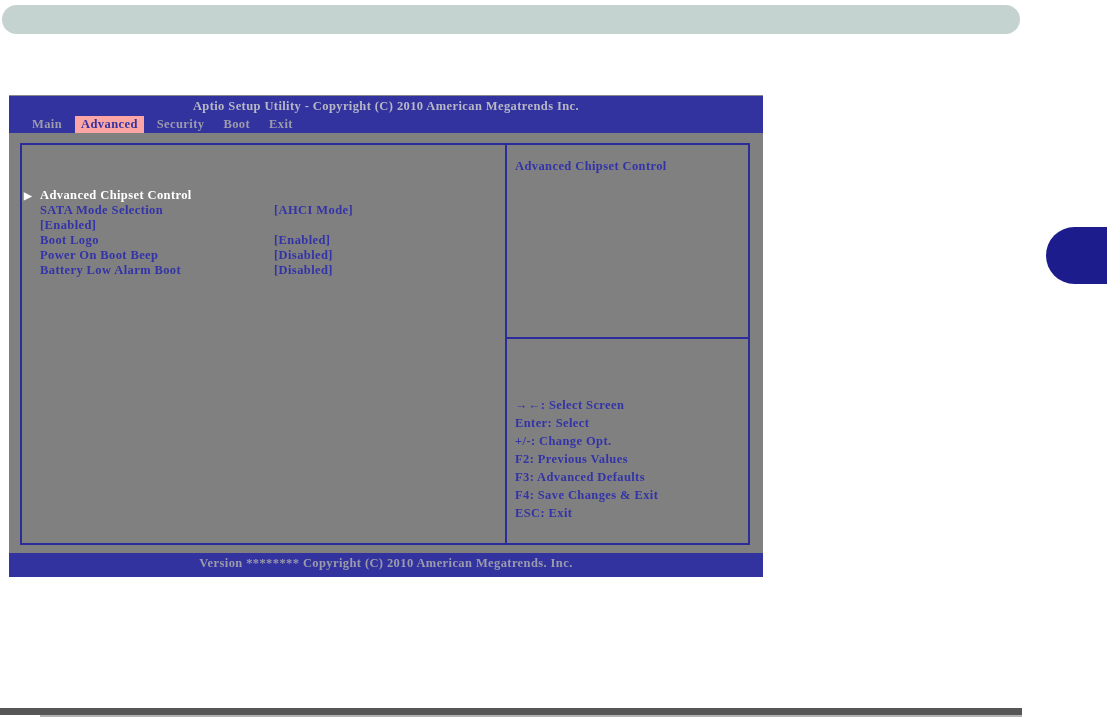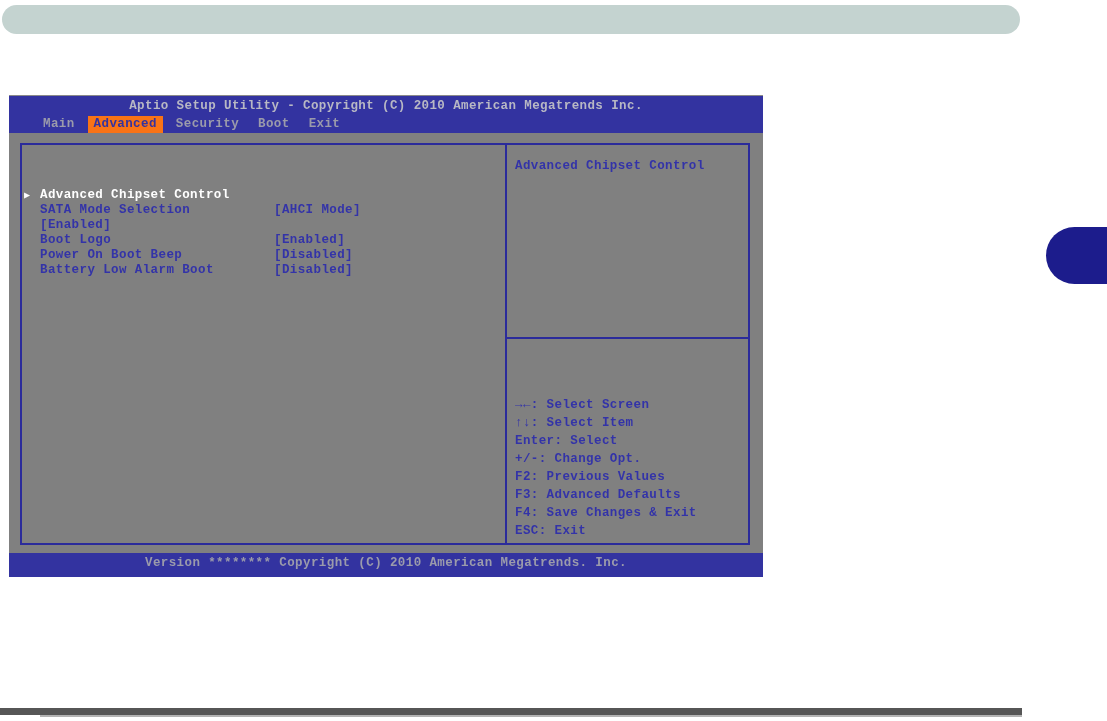--- a/index.html
+++ b/index.html
@@ -1,20 +1,20 @@
 <!DOCTYPE html>
 <html><head>
 <meta charset="utf-8">
 <style>
   * { margin:0; padding:0; box-sizing:border-box; }
   html,body { background:#ffffff; }
   .page {
     position:relative; width:1107px; height:721px; background:#ffffff;
     overflow:hidden;
-    font-family:Liberation Mono, monospace;
+    font-family:Liberation Serif, serif;
   }
   
   .top-bar {
     position:absolute; left:2px; top:5px; width:1018px; height:29px;
     background:#c4d3d0; border-radius:15px;
   }
   .side-tab {
     position:absolute; left:1046px; top:227px; width:61px; height:57px;
     background:#1c1c8c; border-radius:29px 0 0 29px;
   }
@@ -30,25 +30,25 @@
   .bios {
     position:absolute; left:9px; top:95px; width:754px; height:482px;
     background:#3333a0; border-top:1px solid #8a8a8a;
     font-weight:bold; font-size:12.5px; letter-spacing:0.4px;
   }
   .bios-title {
     height:20px; line-height:21px; text-align:center; color:#b8b8c4;
     white-space:nowrap; overflow:hidden;
   }
   .bios-menu {
-    height:17px; line-height:17px; display:flex; padding-left:28px;
+    height:17px; line-height:17px; display:flex; padding-left:17px;
     color:#9b9bab;
   }
   .menu-item { padding:0 6px; margin-right:7px; white-space:nowrap; cursor:default; }
-  .menu-item.selected { background:#f97316; color:#3333a0; }
+  .menu-item.selected { background:#fca5a5; color:#3333a0; }
   .bios-body {
     position:absolute; left:0; top:37px; width:754px; height:424px;
     background:#808080;
   }
   .panel-area {
     position:absolute; left:11px; top:10px; width:730px; height:402px;
     border:2px solid #2b2b9b;
   }
   .divider-v {
     position:absolute; left:483px; top:0; width:2px; height:100%;
@@ -133,21 +133,20 @@
             <span class="ptr"></span>
             <span class="opt-label">Battery Low Alarm Boot</span>
             <span class="opt-value">[Disabled]</span>
           </div>
         </div>
 
         <div class="help-text">Advanced Chipset Control</div>
 
         <div class="key-legend">
           <div class="key-row">→←: Select Screen</div>
-          <div class="key-row">↑↓: Select Item</div>
           <div class="key-row">Enter: Select</div>
           <div class="key-row">+/-: Change Opt.</div>
           <div class="key-row">F2: Previous Values</div>
           <div class="key-row">F3: Advanced Defaults</div>
           <div class="key-row">F4: Save Changes &amp; Exit</div>
           <div class="key-row">ESC: Exit</div>
         </div>
       </div>
     </div>
 

